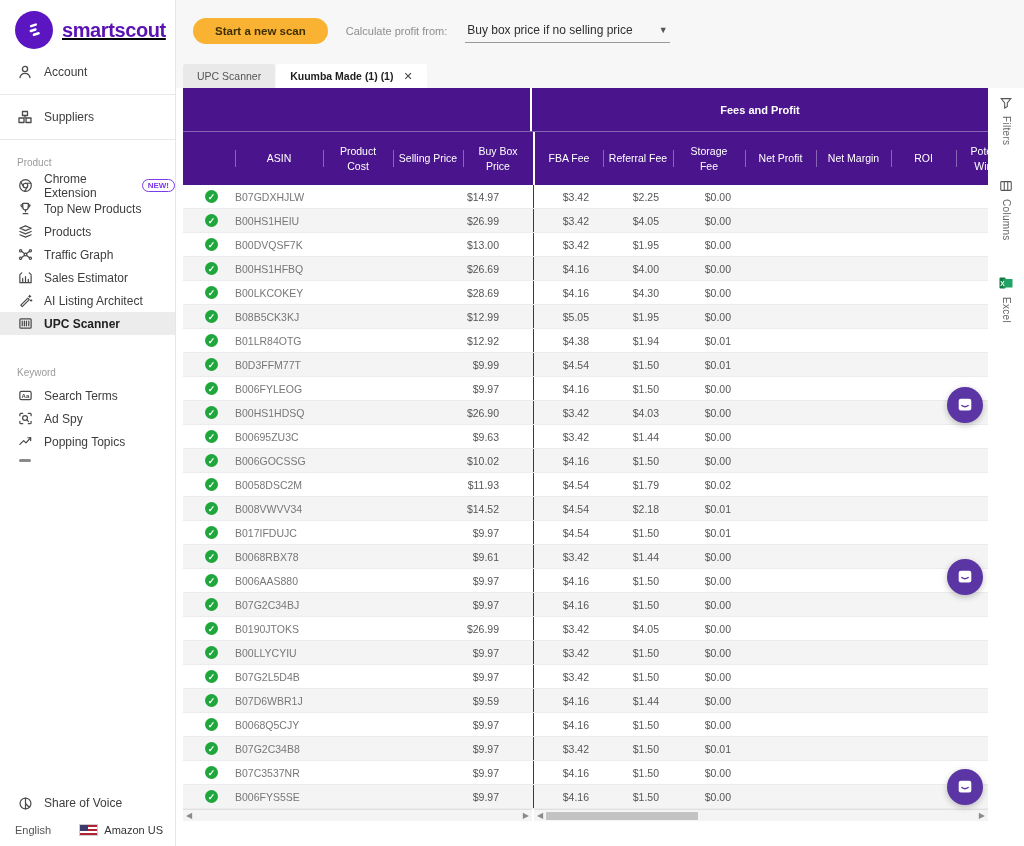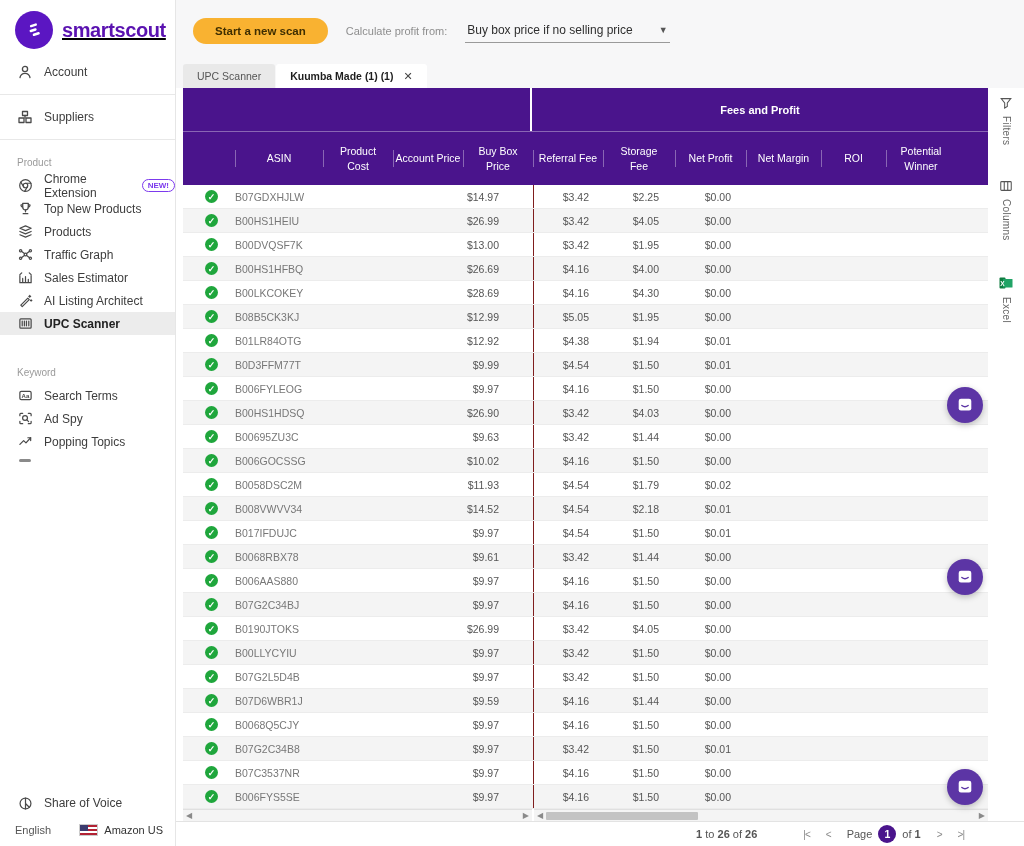--- a/index.html
+++ b/index.html
@@ -290,23 +290,24 @@
         <div class="grp-row">
           <div class="grp-left"></div>
           <div class="grp-right">Fees and Profit</div>
         </div>
 
         <div class="hdr-row">
           <div class="hcell col-check nosep"></div>
           <div class="hcell col-asin">ASIN</div>
           <div class="hcell col-pc">Product
 Cost</div>
-          <div class="hcell col-sp">Account Price</div>
+          <div class="hcell col-sp">Selling Price</div>
           <div class="hcell col-bb">Buy Box
 Price</div>
+          <div class="hcell col-fba nosep hsplit">FBA Fee</div>
           <div class="hcell col-ref">Referral Fee</div>
           <div class="hcell col-sto">Storage
 Fee</div>
           <div class="hcell col-np">Net Profit</div>
           <div class="hcell col-nm">Net Margin</div>
           <div class="hcell col-roi">ROI</div>
           <div class="hcell col-pw">Potential
 Winner</div>
         </div>
 
@@ -760,34 +761,20 @@
           <svg width="16" height="16" viewBox="0 0 16 16">
               <rect x="1.5" y="2.5" width="6" height="11" rx="1" fill="#107c41" stroke="none"></rect>
               <rect x="5" y="4" width="9.5" height="8.5" rx="0.5" fill="#21a366" stroke="none"></rect>
               <text x="4.3" y="10.6" font-size="6.5" fill="#fff" stroke="none" text-anchor="middle" font-weight="bold" font-family="Liberation Sans, sans-serif">X</text>
             </svg>
           <span class="rail-label">Excel</span>
         </div>
       </div>
     </div>
 
-    <div class="footer">
-      <span><b>1</b> <span>to</span> <b>26</b> <span>of</span> <b>26</b></span>
-      <div class="pager">
-        <span class="pg-btn">|&lt;</span>
-        <span class="pg-btn">&lt;</span>
-        <span class="page-group">
-          <span>Page</span>
-          <span class="page-circle">1</span>
-          <span><span>of</span> <b>1</b></span>
-        </span>
-        <span class="pg-btn">&gt;</span>
-        <span class="pg-btn">&gt;|</span>
-      </div>
-    </div>
   </div>
 
   <div class="chat-btn" style="left:947px; top:387px;">
     <svg width="18" height="18" viewBox="0 0 20 20">
         <rect x="3" y="3" width="14" height="13" rx="2.5" fill="#fff"></rect>
         <path d="M6.5 10.5c2 1.6 5 1.6 7 0" stroke="#5c35a5" stroke-width="1.6" fill="none" stroke-linecap="round"></path>
       </svg>
   </div>
   <div class="chat-btn" style="left:947px; top:559px;">
     <svg width="18" height="18" viewBox="0 0 20 20">

